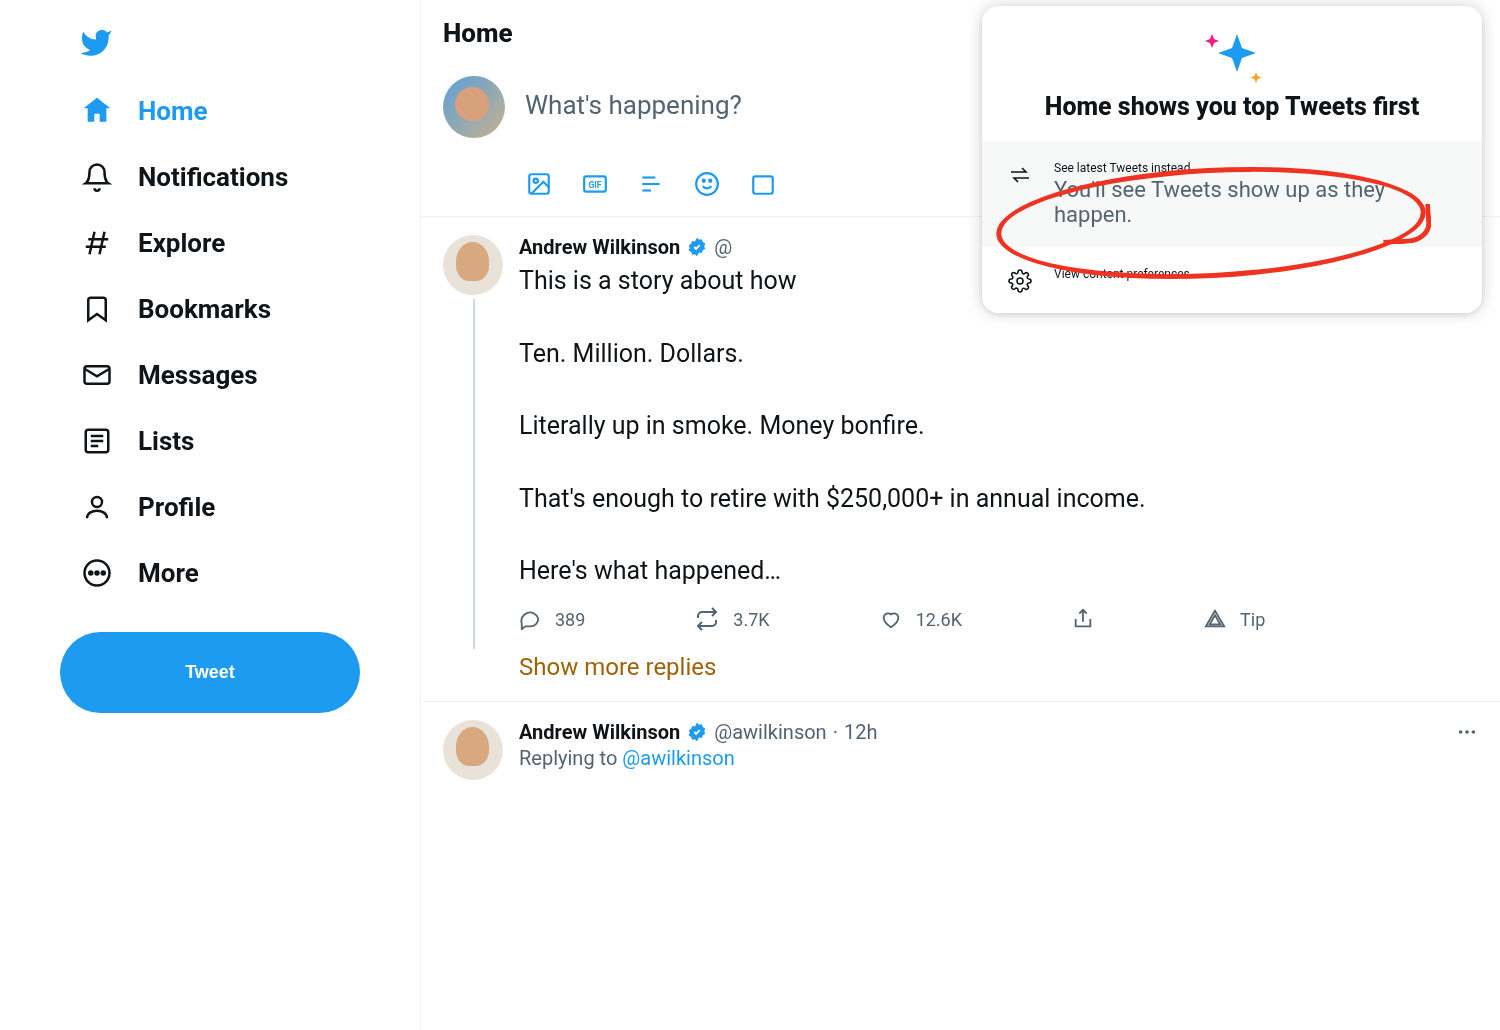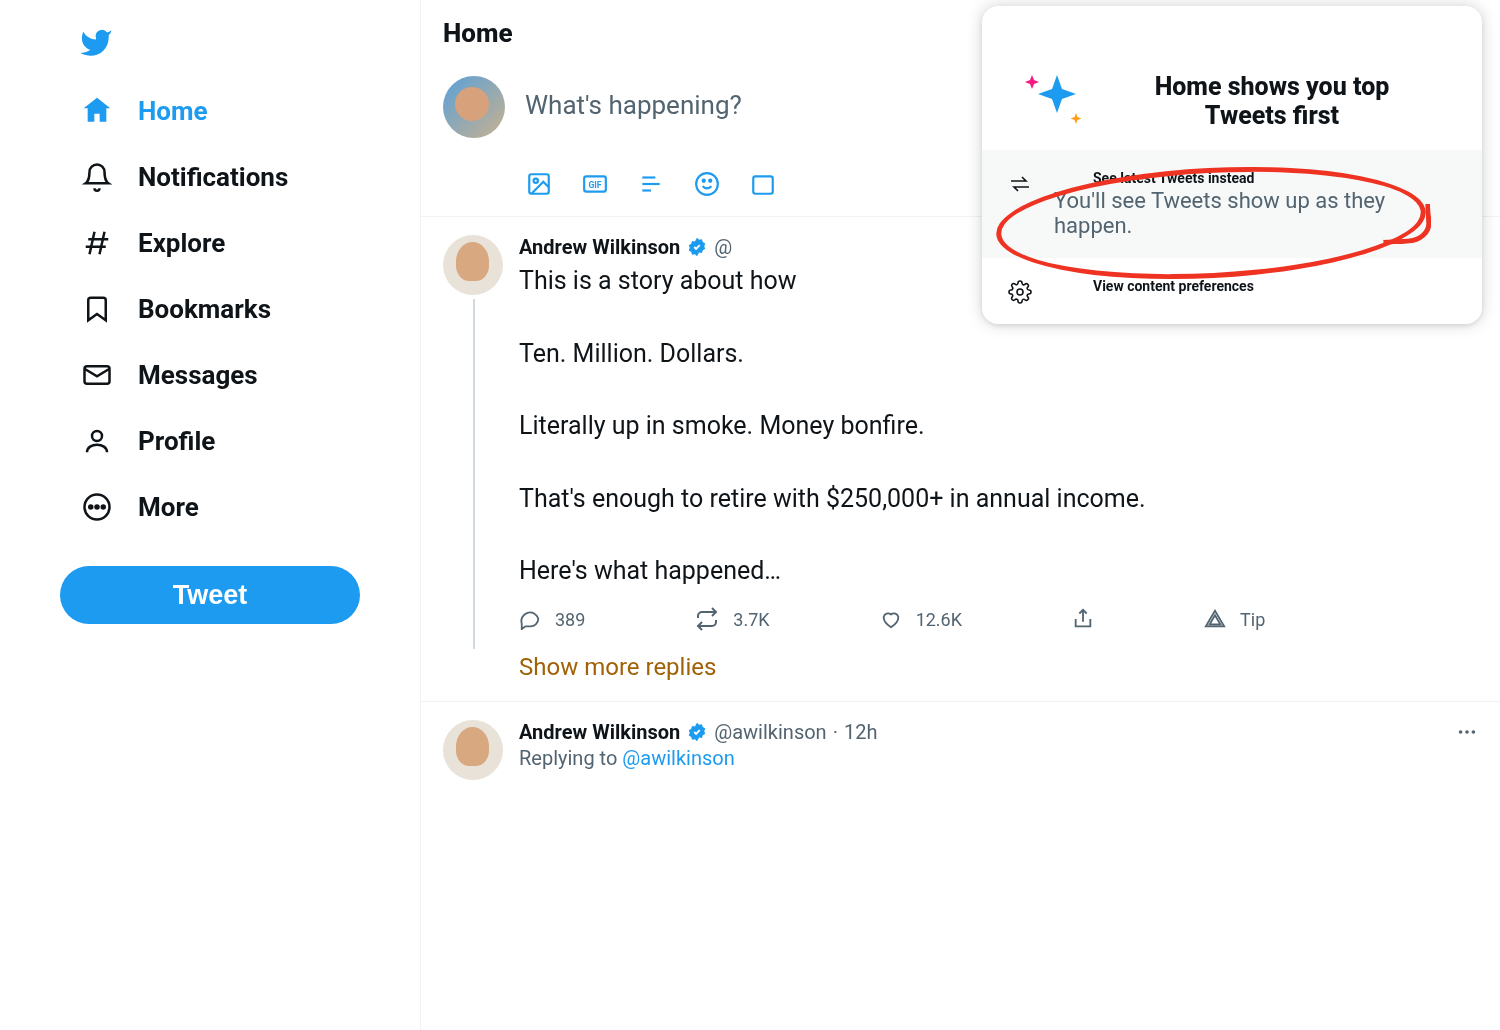--- a/index.html
+++ b/index.html
@@ -26,24 +26,24 @@
     font-size: 26px;
     font-weight: 700;
     cursor: pointer;
     border-radius: 999px;
   }
   .nav-item.active { color:#1d9bf0; }
   .nav-icon { width:34px; height:34px; display:flex; align-items:center; justify-content:center; }
   .tweet-btn {
     margin-top: 26px;
     width: 300px;
-    height: 58px;
+    height: 81px;
     background:#1d9bf0;
     color:#fff;
-    font-size:27px;
+    font-size:18px;
     font-weight:700;
     border:none;
     border-radius:999px;
     cursor:pointer;
   }
   
   .main {
     flex:1;
     border-left:1px solid #eff3f4;
     display:flex;
@@ -144,40 +144,40 @@
     position:absolute;
     top:6px; right:18px;
     width:500px;
     background:#fff;
     border-radius:16px;
     box-shadow:0 0 16px rgba(0,0,0,0.18), 0 2px 4px rgba(0,0,0,0.08);
     overflow:hidden;
   }
   .pop-hero{
     display:flex;
+    flex-direction:column;
     align-items:center;
     padding:22px 30px 20px 30px;
-    margin-top:40px;
   }
   .sparkle-cluster{ position:relative; width:80px; height:60px; }
   .pop-title{
     text-align:center;
     font-size:25px;
     font-weight:800;
     padding:4px 20px 0 20px;
     width:100%;
   }
   .pop-item{
     display:flex; gap:22px;
     padding:20px 26px;
     align-items:flex-start;
     cursor:pointer;
   }
   .pop-item .pi-icon{ width:24px;height:24px;color:#0f1419;flex-shrink:0;margin-top:2px;}
-  .pi-title{ font-size:14px; font-weight:700;margin-left:39px;}
+  .pi-title{ font-size:12px; font-weight:400;}
   .pi-sub{ font-size:22px; color:#536471; padding-top:2px;}
   .highlighted{ background:#f7f9f9;}
   
   .annot-circle{
     position:absolute;
     border:5px solid #ef3323;
     border-radius:50%;
     width:430px; height:110px;
     left:14px; top:162px;
     transform:rotate(-3deg);
@@ -247,20 +247,31 @@
   <div class="nav-item">
     <span class="nav-icon">
       <svg width="30" height="30" viewBox="0 0 24 24" fill="none" stroke="#0f1419" stroke-width="2">
           <rect x="2" y="5" width="20" height="14" rx="2"></rect>
           <path d="m2 7 10 6 10-6"></path>
         </svg>
     </span>
     <span>Messages</span>
   </div>
 
+  <div class="nav-item">
+    <span class="nav-icon">
+      <svg width="30" height="30" viewBox="0 0 24 24" fill="none" stroke="#0f1419" stroke-width="2">
+          <rect x="3" y="3" width="18" height="18" rx="2"></rect>
+          <line x1="7" y1="8" x2="17" y2="8"></line>
+          <line x1="7" y1="12" x2="17" y2="12"></line>
+          <line x1="7" y1="16" x2="13" y2="16"></line>
+        </svg>
+    </span>
+    <span>Lists</span>
+  </div>
 
   <div class="nav-item">
     <span class="nav-icon">
       <svg width="30" height="30" viewBox="0 0 24 24" fill="none" stroke="#0f1419" stroke-width="2">
           <circle cx="12" cy="8" r="4"></circle>
           <path d="M4 21c0-4 4-6 8-6s8 2 8 6"></path>
         </svg>
     </span>
     <span>Profile</span>
   </div>

